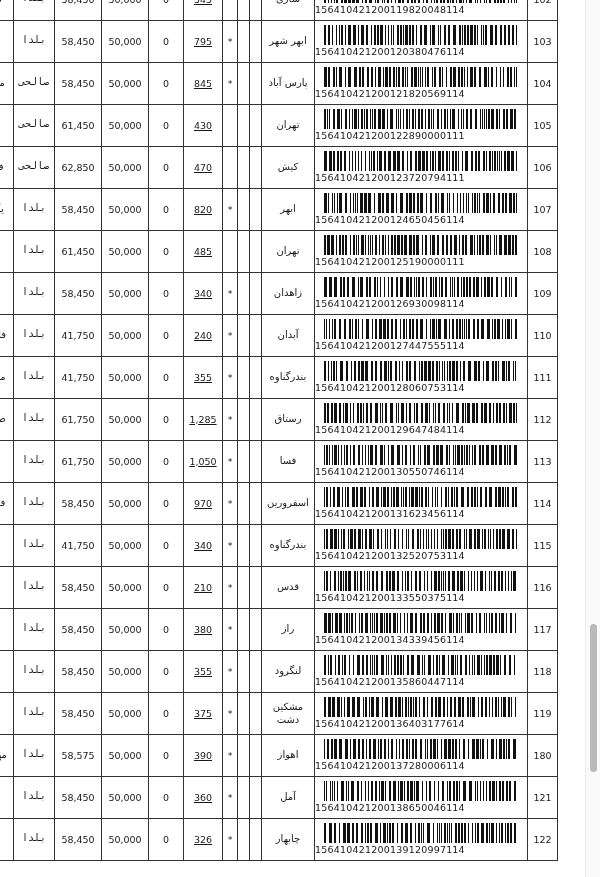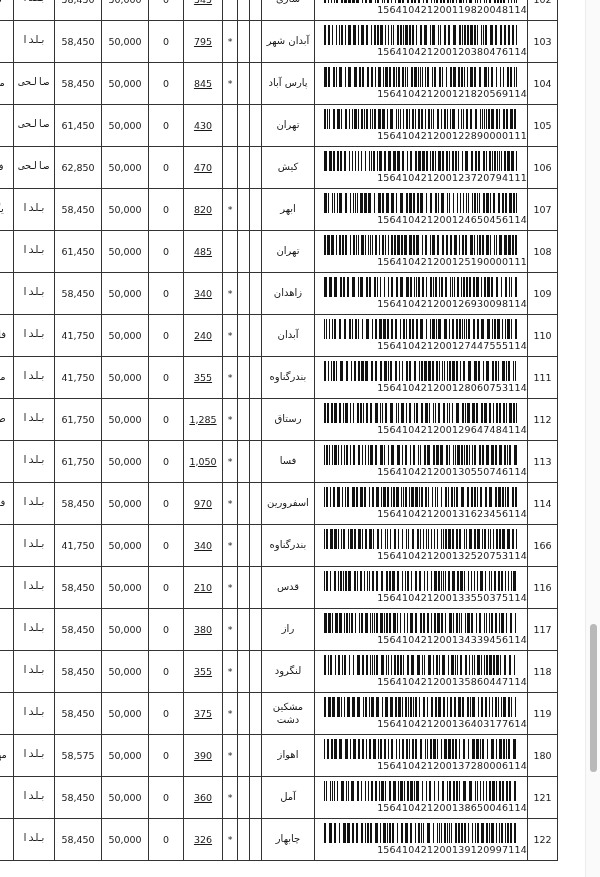--- a/index.html
+++ b/index.html
@@ -79,21 +79,21 @@
     width: 198px;
     height: 20px;
   }
   .barcode-num {
     display: block;
     font-family: "DejaVu Sans", "Liberation Sans", sans-serif;
     font-size: 9.5px;
     letter-spacing: 0.2px;
     color: #1a1a1a;
     direction: ltr;
-    text-align: right;
+    text-align: left;
     margin-top: 1px;
   }
 
   
   #scrollbar-track {
     position: absolute;
     top: 0;
     right: 0;
     width: 14px;
     height: 877px;
@@ -265,21 +265,21 @@
                   <rect x="178" y="0" width="2" height="20"></rect>
                   <rect x="182" y="0" width="2" height="20"></rect>
                   <rect x="186" y="0" width="2" height="20"></rect>
                   <rect x="190" y="0" width="2" height="20"></rect>
                   <rect x="194" y="0" width="1" height="20"></rect>
                 </svg>
               </span>
               <span class="barcode-num">156410421200120380476114</span>
             </td>
             <td class="c-city">
-              <span class="txt">آبدان شهر</span>
+              <span class="txt">ابهر شهر</span>
             </td>
             <td class="c-narrow"></td>
             <td class="c-narrow"></td>
             <td class="c-star">*</td>
             <td class="c-qty">795</td>
             <td class="c-zero">0</td>
             <td class="c-price2">50,000</td>
             <td class="c-price1">58,450</td>
             <td class="c-fam">
               <span class="txt">بلدا</span>
@@ -1163,21 +1163,21 @@
             <td class="c-price2">50,000</td>
             <td class="c-price1">58,450</td>
             <td class="c-fam">
               <span class="txt">بلدا</span>
             </td>
             <td class="c-name">
               <span class="txt">فاطمه محمدی</span>
             </td>
           </tr>
           <tr>
-            <td class="c-row">166</td>
+            <td class="c-row">115</td>
             <td class="c-bar barcode-cell">
               <span class="barcode-wrap">
                 <svg class="barcode-bars" viewBox="0 0 198 20" preserveAspectRatio="none" xmlns="http://www.w3.org/2000/svg" fill="#111111">
                   <rect x="2" y="0" width="1" height="20"></rect>
                   <rect x="4" y="0" width="2" height="20"></rect>
                   <rect x="8" y="0" width="3" height="20"></rect>
                   <rect x="12" y="0" width="3" height="20"></rect>
                   <rect x="16" y="0" width="1" height="20"></rect>
                   <rect x="19" y="0" width="1" height="20"></rect>
                   <rect x="21" y="0" width="2" height="20"></rect>

